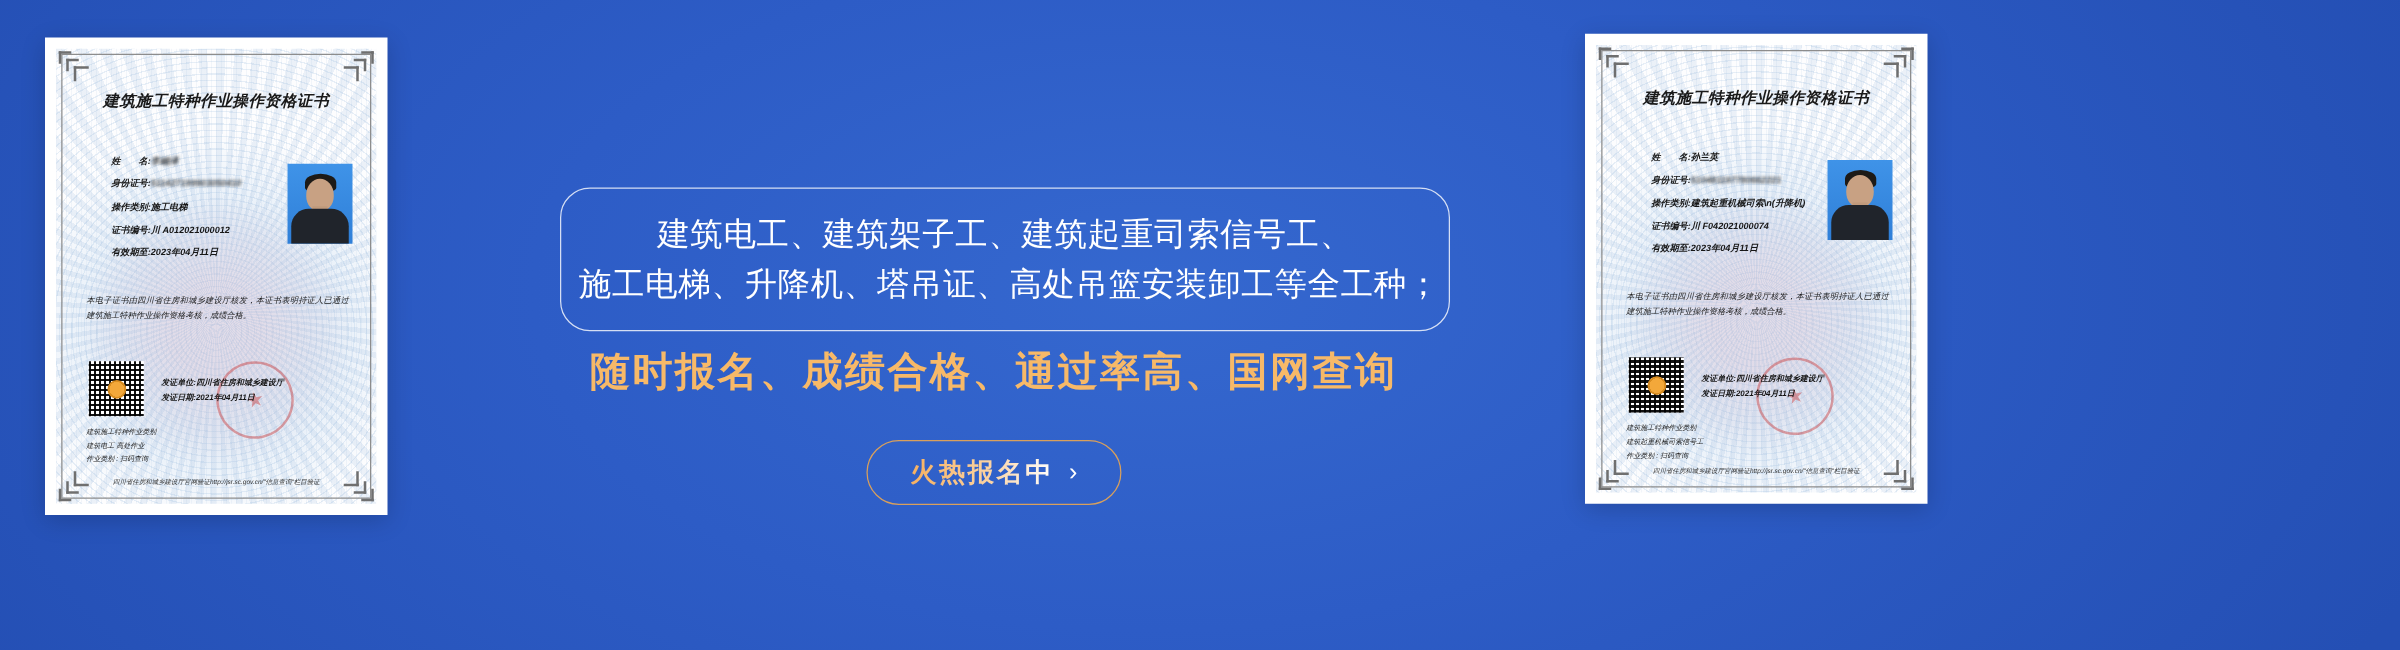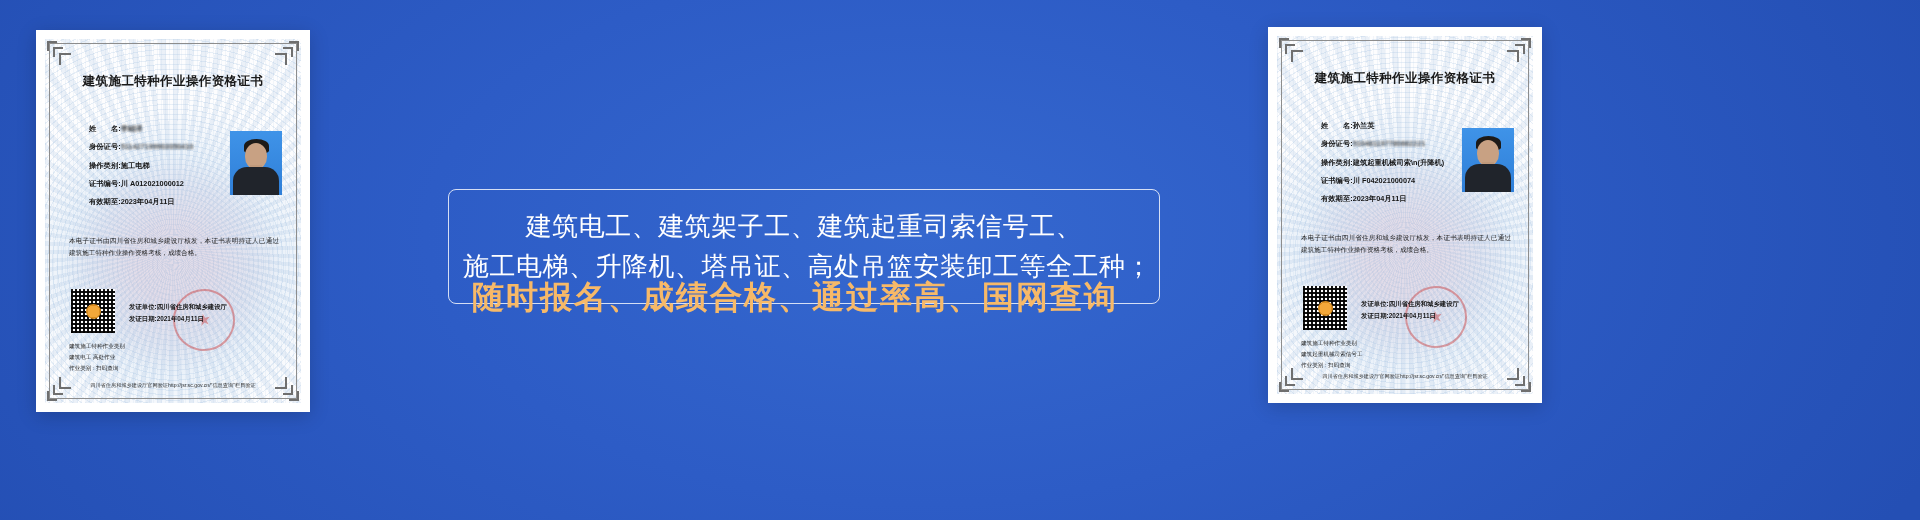--- a/index.html
+++ b/index.html
@@ -12,20 +12,21 @@
     position:relative;width:1920px;height:520px;overflow:hidden;
     background:
       radial-gradient(ellipse 1100px 600px at 48% 45%, #3568cf 0%, #2d5cc6 45%, #244fb4 100%),
       linear-gradient(180deg,#2a5cc4 0%,#214aac 100%);
   }
   
   .cert{
     position:absolute;background:#ffffff;
     box-shadow:0 4px 18px rgba(0,0,0,.18);
     overflow:hidden;
+    font-style:italic;
   }
   .cert.left{left:36px;top:30px;width:274px;height:382px;}
   .cert.right{left:1268px;top:27px;width:274px;height:376px;}
   .cert-inner{
     position:absolute;left:9px;top:9px;right:9px;bottom:9px;
     background:
       repeating-conic-gradient(from 0deg at 50% 58%, rgba(140,175,215,.16) 0deg 2deg, rgba(255,255,255,0) 2deg 4deg),
       radial-gradient(circle at 50% 62%, rgba(226,184,200,.30) 0 14%, rgba(255,255,255,0) 42%),
       radial-gradient(circle at 50% 62%, rgba(168,200,232,.34) 0 30%, rgba(255,255,255,0) 62%),
       repeating-radial-gradient(circle at 50% 62%, rgba(150,185,220,.22) 0 1px, rgba(255,255,255,0) 1px 5px),
@@ -114,24 +115,23 @@
     font-family:"DejaVu Sans","Liberation Sans",sans-serif;
     font-weight:bold;font-size:51px;line-height:1;letter-spacing:1px;
     background:linear-gradient(90deg,#f8b165 0%,#fbc183 28%,#fbd6ad 62%,#fae3cd 100%);
     -webkit-background-clip:text;background-clip:text;color:transparent;
     -webkit-text-fill-color:transparent;
     filter:drop-shadow(4px 5px 0px rgba(0,0,0,.88));
     white-space:nowrap;
   }
   .scope-box{
     position:absolute;left:118px;top:150px;width:712px;
-    border:1.6px solid rgba(255,255,255,.80);border-radius:8px;
+    border:1.6px solid rgba(255,255,255,.80);border-radius:24px;
     padding:17px 14px 17px;
     box-sizing:border-box;
-    margin-top:39px;
   }
   .scope-line{
     text-align:center;color:#ffffff;font-size:26px;line-height:1.52;
     letter-spacing:.5px;white-space:nowrap;font-weight:400;
   }
   .promo{
     position:absolute;left:0;right:0;top:276px;text-align:center;
     color:#f7b968;font-size:32px;font-weight:bold;letter-spacing:2px;
     white-space:nowrap;
   }
@@ -252,20 +252,24 @@
   <div class="main">
 
 
     <div class="scope-box">
       <div class="scope-line">建筑电工、建筑架子工、建筑起重司索信号工、</div>
       <div class="scope-line">施工电梯、升降机、塔吊证、高处吊篮安装卸工等全工种；</div>
     </div>
 
     <div class="promo">随时报名、成绩合格、通过率高、国网查询</div>
 
+    <div class="cta">
+      <span class="cta-label">火热报名中</span>
+      <span class="cta-arrow">›</span>
+    </div>
   </div>
 
   <div class="cert right">
     <div class="cert-inner">
       <div class="cert-frame"></div>
 
       <div class="corner" style="left:2px;top:2px;">
         <i style="left:0;top:0;width:10px;height:2px;"></i>
         <i style="left:0;top:0;width:2px;height:10px;"></i>
         <i style="left:6px;top:6px;width:10px;height:2px;"></i>

